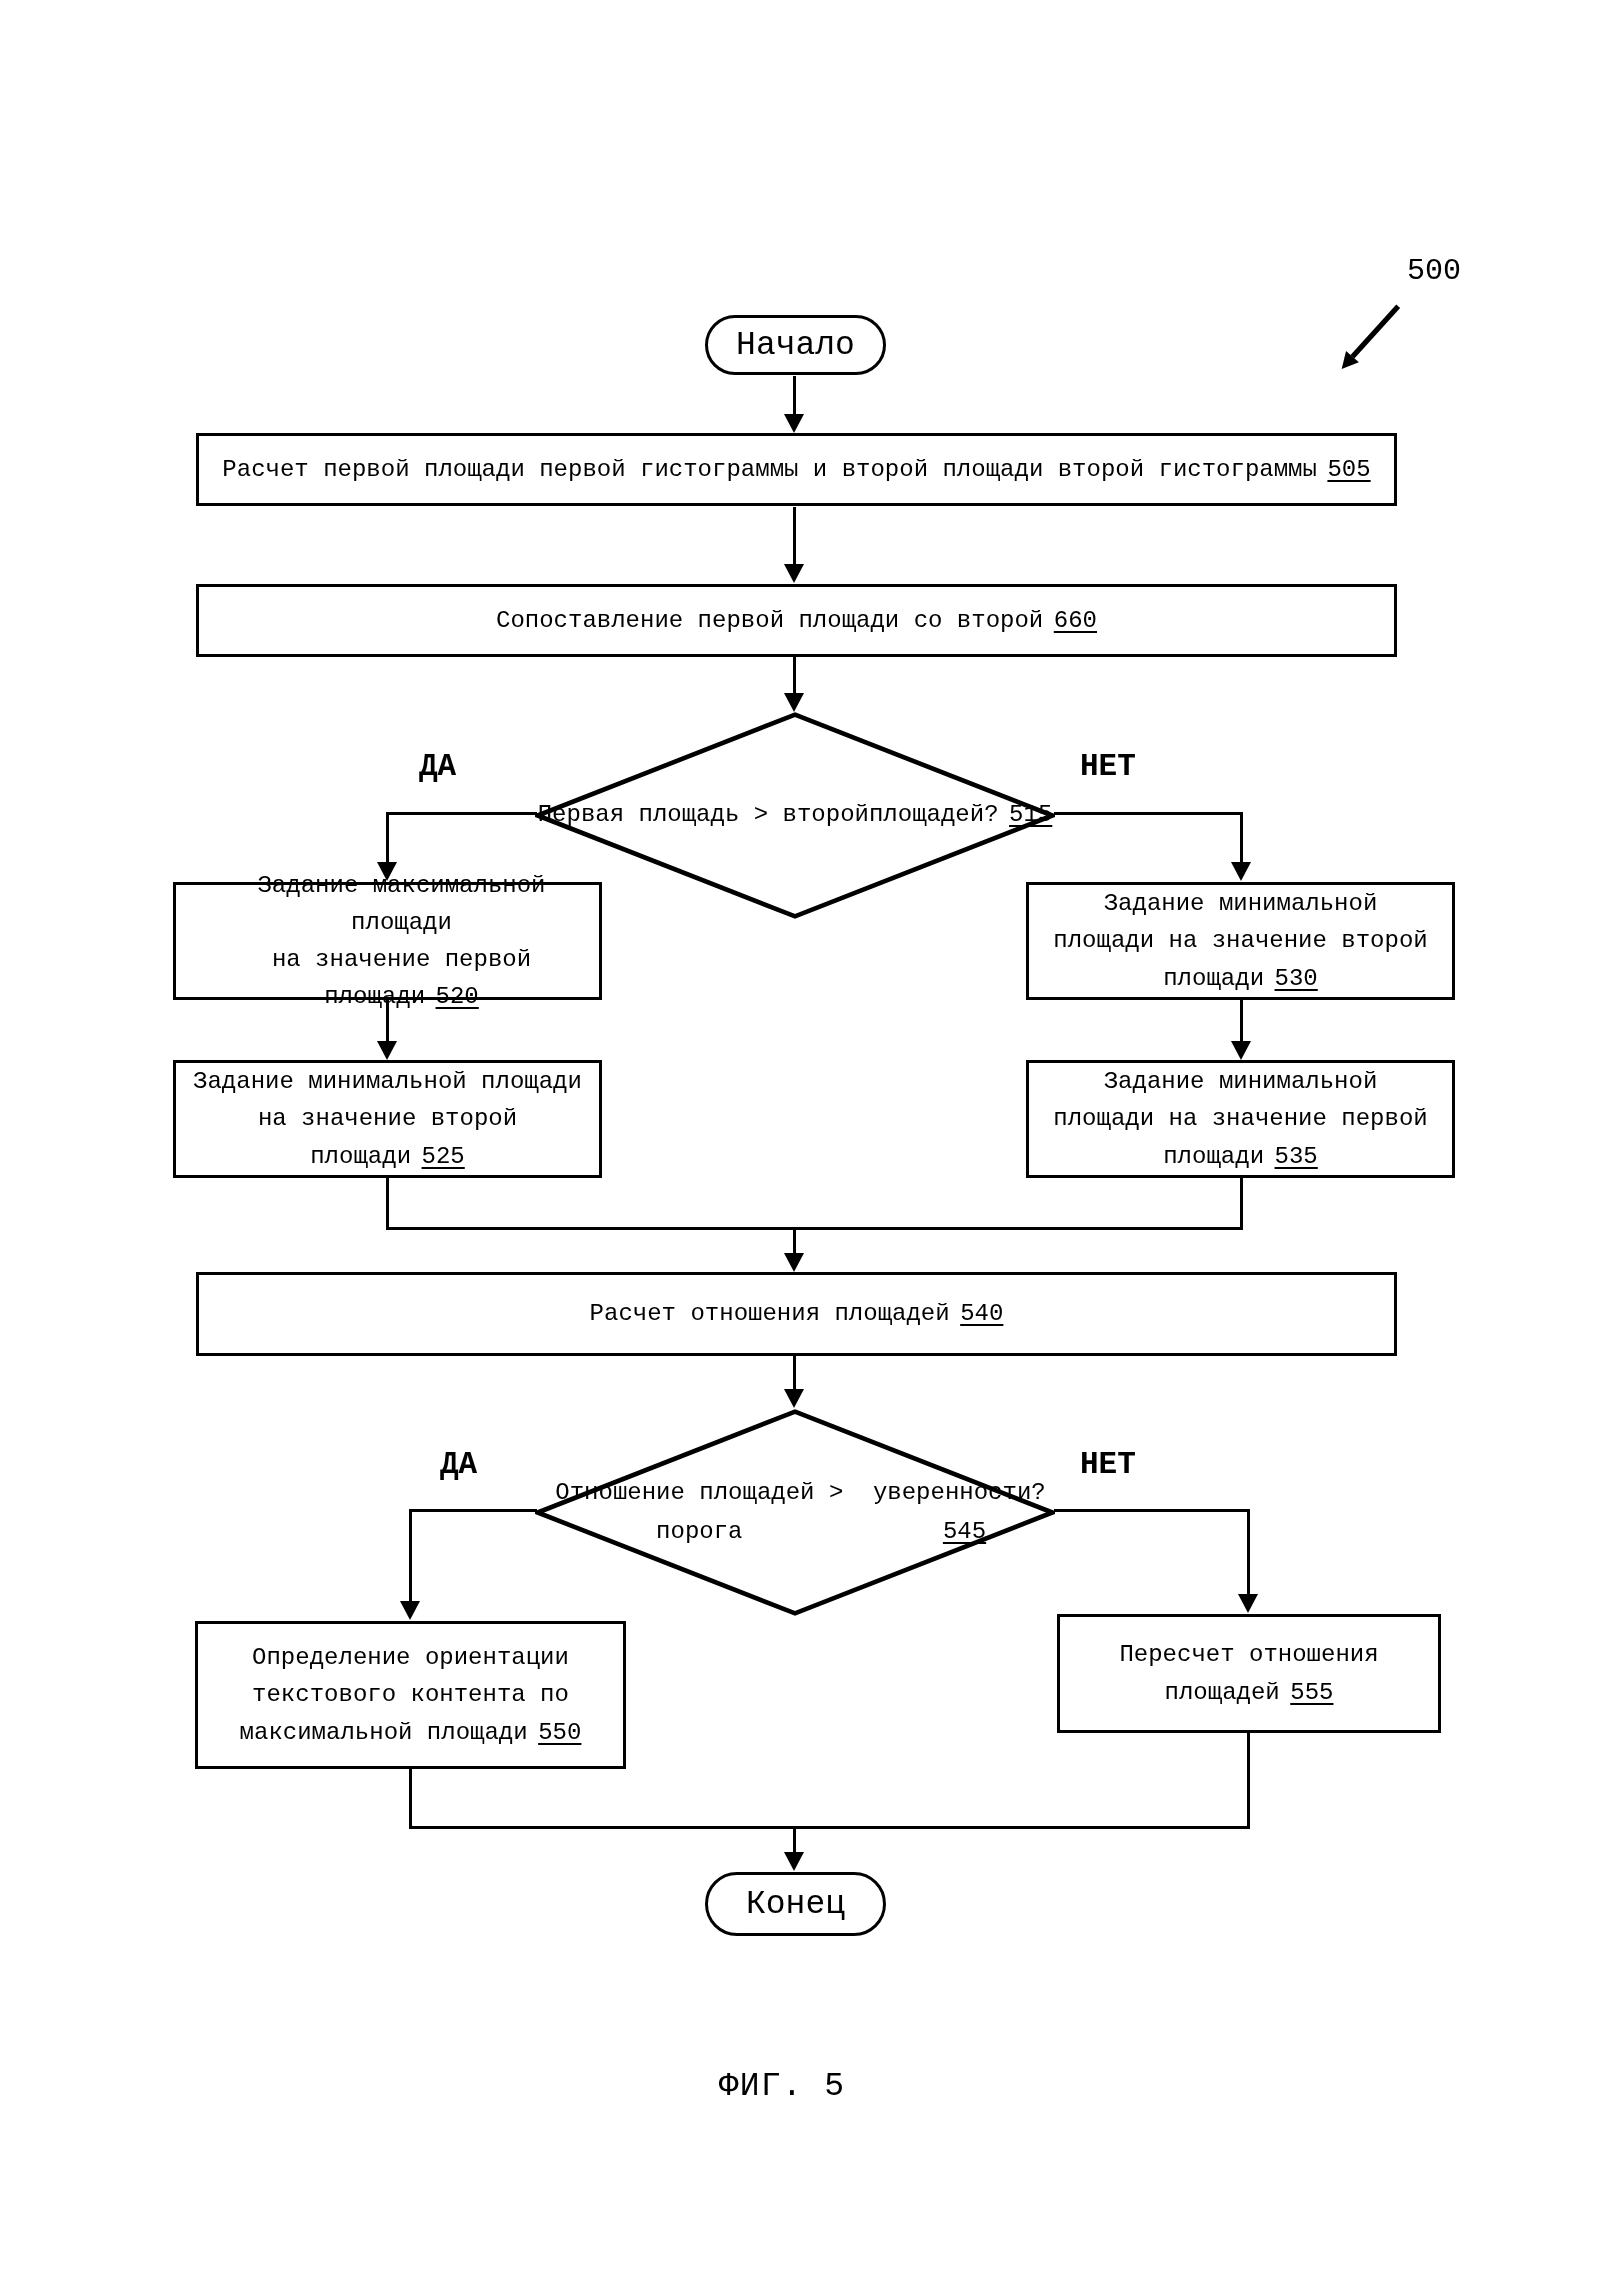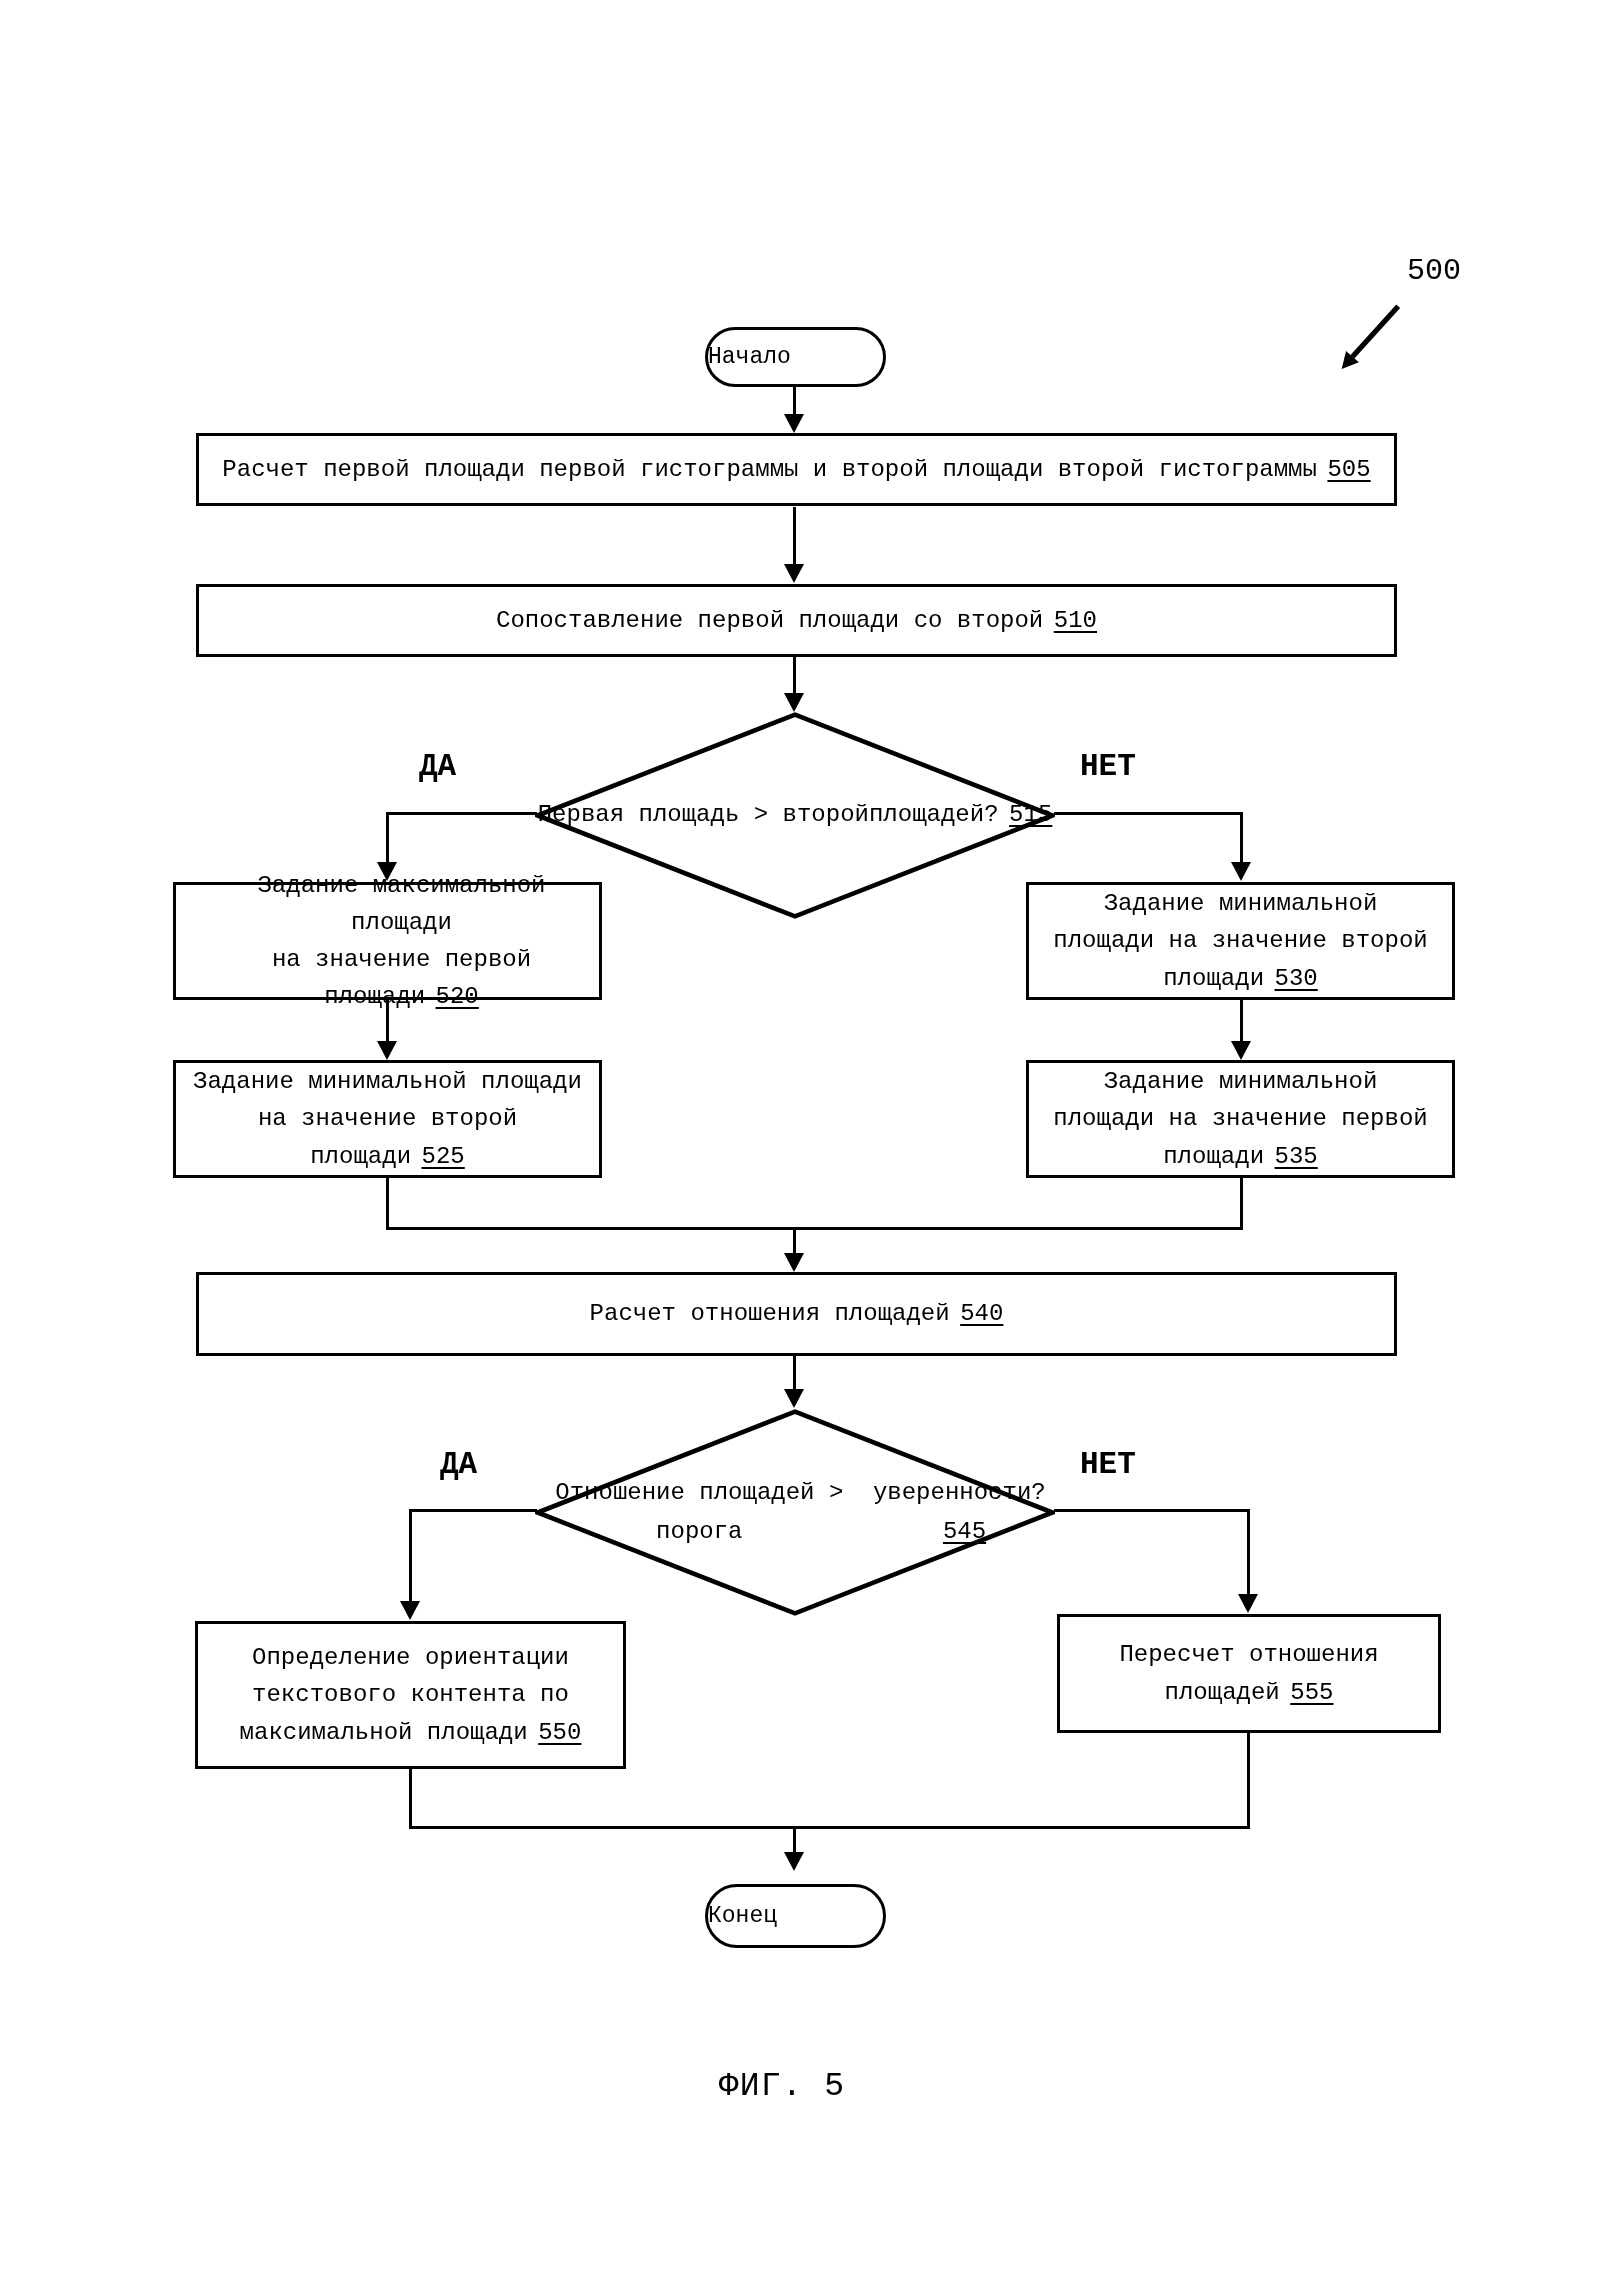--- a/index.html
+++ b/index.html
@@ -25,22 +25,22 @@
     font-size: 24px;
     line-height: 1.55;
   }
   .terminal {
     position: absolute;
     border: 3.3px solid #000;
     border-radius: 34px;
     background: #fff;
     display: flex;
     align-items: center;
-    font-size: 23px;
-    margin-top: 12px;
+    justify-content: center;
+    font-size: 33px;
   }
   .vline, .hline { position: absolute; background: #000; }
   .vline { width: 3.3px; }
   .hline { height: 3.3px; }
   .arr {
     position: absolute;
     width: 0; height: 0;
     border-left: 10.5px solid transparent;
     border-right: 10.5px solid transparent;
     border-top: 19.6px solid #000;
@@ -126,21 +126,21 @@
   </div>
 
   <div class="box" style="left:196px; top:433px; width:1201px; height:73px;">
     <div class="box-line">
       <span>Расчет первой площади первой гистограммы и второй площади второй гистограммы</span><span class="ref">505</span>
     </div>
   </div>
 
   <div class="box" style="left:196px; top:584px; width:1201px; height:73px;">
     <div class="box-line">
-      <span>Сопоставление первой площади со второй</span><span class="ref">510</span>
+      <span>Сопоставление первой площади со второй</span><span class="ref">660</span>
     </div>
   </div>
 
   <div class="diamond" style="left:535px; top:712px; width:520px; height:207px;">
     <svg width="520" height="207" viewBox="0 0 794 316">
       <polygon points="397,4 790,158 397,312 4,158" fill="#fff" stroke="#000" stroke-width="7"></polygon>
     </svg>
     <div class="dtext">
       <div class="box-line">
         <span>Первая площадь &gt; второй</span>

